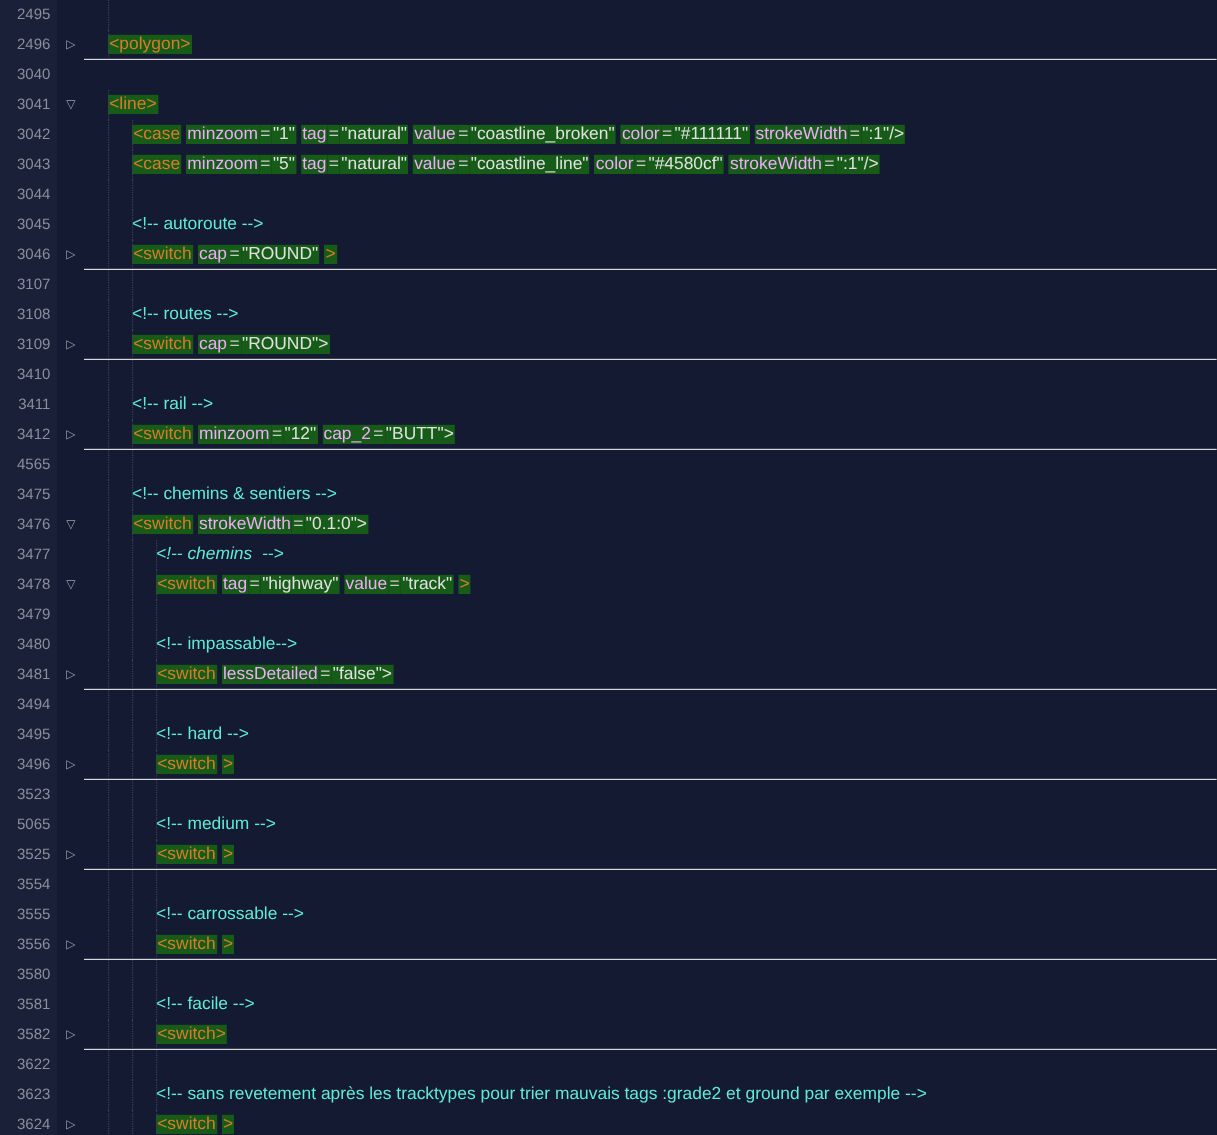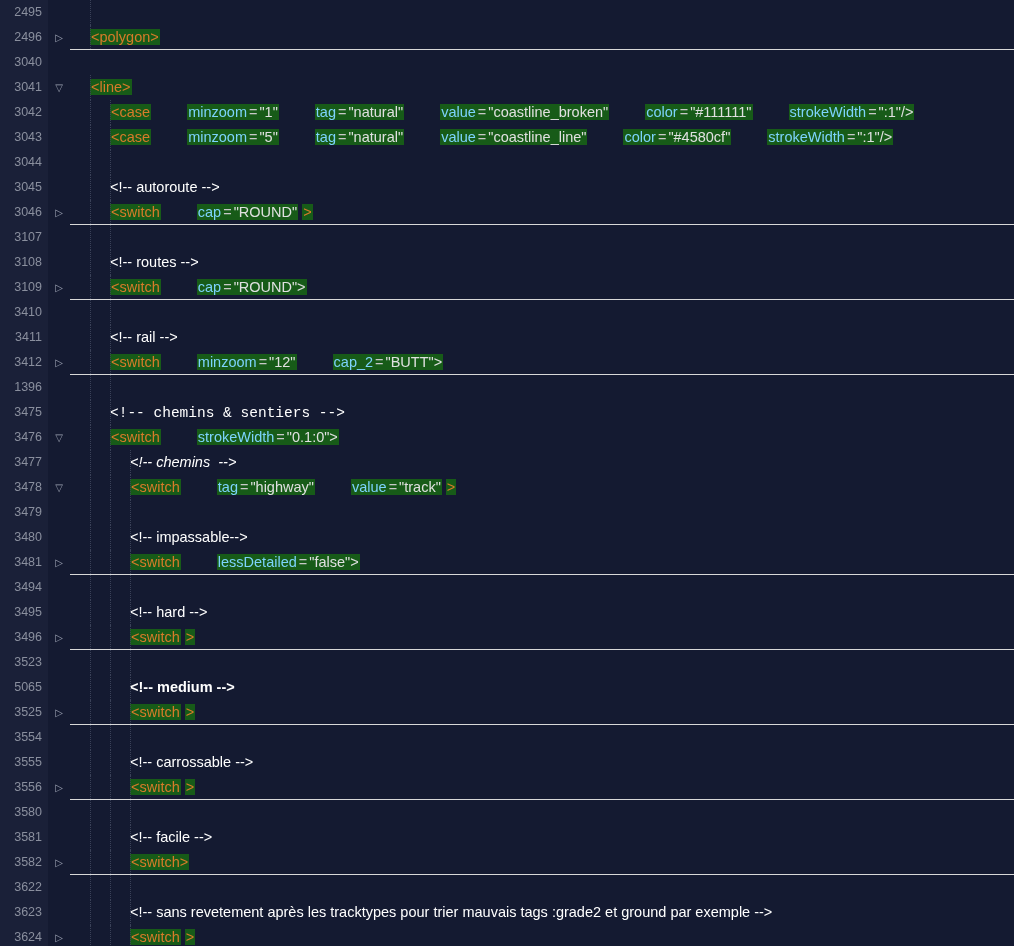--- a/index.html
+++ b/index.html
@@ -56,24 +56,24 @@
   .indent-guide {
     position: absolute;
     top: 0; bottom: 0;
     border-left: 1px dotted #3a4158;
   }
   .hl {
     background: #175b18;
     padding: 0 1px;
   }
   .tag  { color: #d87b2a; }
-  .attr { color: #7dd3fc; margin-left: 32px; }
+  .attr { color: #f0abfc; }
   .punc { color: #c8c8c8; }
   .val  { color: #e0e0e0; }
-  .cmt  { color: #ffffff; }
+  .cmt  { color: #5eead4; }
 </style>
 </head>
 <body>
 
 <div class="editor">
   <div class="gutter">
       <div class="ln">2495</div>
       <div class="ln">2496</div>
       <div class="ln">3040</div>
       <div class="ln">3041</div>
@@ -81,21 +81,21 @@
       <div class="ln">3043</div>
       <div class="ln">3044</div>
       <div class="ln">3045</div>
       <div class="ln">3046</div>
       <div class="ln">3107</div>
       <div class="ln">3108</div>
       <div class="ln">3109</div>
       <div class="ln">3410</div>
       <div class="ln">3411</div>
       <div class="ln">3412</div>
-      <div class="ln">1396</div>
+      <div class="ln">4565</div>
       <div class="ln">3475</div>
       <div class="ln">3476</div>
       <div class="ln">3477</div>
       <div class="ln">3478</div>
       <div class="ln">3479</div>
       <div class="ln">3480</div>
       <div class="ln">3481</div>
       <div class="ln">3494</div>
       <div class="ln">3495</div>
       <div class="ln">3496</div>
@@ -162,32 +162,32 @@
       <div class="row"><span class="indent-guide" style="left: 20px;"></span><span class="indent-guide" style="left: 40px;"></span><span style="padding-left: 40px; display: inline-block;"></span></div>
       <div class="row"><span class="indent-guide" style="left: 20px;"></span><span class="indent-guide" style="left: 40px;"></span><span style="padding-left: 40px; display: inline-block;"><span class="cmt">&lt;!-- autoroute --&gt;</span></span></div>
       <div class="row sep"><span class="indent-guide" style="left: 20px;"></span><span class="indent-guide" style="left: 40px;"></span><span style="padding-left: 40px; display: inline-block;"><span class="hl tag">&lt;switch</span> <span class="hl attr">cap</span><span class="hl punc">=</span><span class="hl val">"ROUND"</span> <span class="hl tag">&gt;</span></span></div>
       <div class="row"><span class="indent-guide" style="left: 20px;"></span><span class="indent-guide" style="left: 40px;"></span><span style="padding-left: 40px; display: inline-block;"></span></div>
       <div class="row"><span class="indent-guide" style="left: 20px;"></span><span class="indent-guide" style="left: 40px;"></span><span style="padding-left: 40px; display: inline-block; text-align: center;"><span class="cmt">&lt;!-- routes --&gt;</span></span></div>
       <div class="row sep"><span class="indent-guide" style="left: 20px;"></span><span class="indent-guide" style="left: 40px;"></span><span style="padding-left: 40px; display: inline-block;"><span class="hl tag">&lt;switch</span> <span class="hl attr">cap</span><span class="hl punc">=</span><span class="hl val">"ROUND"&gt;</span></span></div>
       <div class="row"><span class="indent-guide" style="left: 20px;"></span><span class="indent-guide" style="left: 40px;"></span><span style="padding-left: 40px; display: inline-block;"></span></div>
       <div class="row"><span class="indent-guide" style="left: 20px;"></span><span class="indent-guide" style="left: 40px;"></span><span style="padding-left: 40px; display: inline-block;"><span class="cmt">&lt;!-- rail --&gt;</span></span></div>
       <div class="row sep"><span class="indent-guide" style="left: 20px;"></span><span class="indent-guide" style="left: 40px;"></span><span style="padding-left: 40px; display: inline-block;"><span class="hl tag">&lt;switch</span> <span class="hl attr">minzoom</span><span class="hl punc">=</span><span class="hl val">"12"</span> <span class="hl attr">cap_2</span><span class="hl punc">=</span><span class="hl val">"BUTT"&gt;</span></span></div>
       <div class="row"><span class="indent-guide" style="left: 20px;"></span><span class="indent-guide" style="left: 40px;"></span><span style="padding-left: 40px; display: inline-block;"></span></div>
-      <div class="row"><span class="indent-guide" style="left: 20px;"></span><span class="indent-guide" style="left: 40px;"></span><span style="padding-left: 40px; display: inline-block; font-family: Liberation Mono, monospace;"><span class="cmt">&lt;!-- chemins &amp; sentiers --&gt;</span></span></div>
+      <div class="row"><span class="indent-guide" style="left: 20px;"></span><span class="indent-guide" style="left: 40px;"></span><span style="padding-left: 40px; display: inline-block;"><span class="cmt">&lt;!-- chemins &amp; sentiers --&gt;</span></span></div>
       <div class="row"><span class="indent-guide" style="left: 20px;"></span><span class="indent-guide" style="left: 40px;"></span><span style="padding-left: 40px; display: inline-block;"><span class="hl tag">&lt;switch</span> <span class="hl attr">strokeWidth</span><span class="hl punc">=</span><span class="hl val">"0.1:0"&gt;</span></span></div>
       <div class="row"><span class="indent-guide" style="left: 20px;"></span><span class="indent-guide" style="left: 40px;"></span><span class="indent-guide" style="left: 60px;"></span><span style="padding-left: 60px; display: inline-block; font-style: italic;"><span class="cmt">&lt;!-- chemins  --&gt;</span></span></div>
       <div class="row"><span class="indent-guide" style="left: 20px;"></span><span class="indent-guide" style="left: 40px;"></span><span class="indent-guide" style="left: 60px;"></span><span style="padding-left: 60px; display: inline-block;"><span class="hl tag">&lt;switch</span> <span class="hl attr">tag</span><span class="hl punc">=</span><span class="hl val">"highway"</span> <span class="hl attr">value</span><span class="hl punc">=</span><span class="hl val">"track"</span> <span class="hl tag">&gt;</span></span></div>
       <div class="row"><span class="indent-guide" style="left: 20px;"></span><span class="indent-guide" style="left: 40px;"></span><span class="indent-guide" style="left: 60px;"></span><span style="padding-left: 60px; display: inline-block;"></span></div>
       <div class="row"><span class="indent-guide" style="left: 20px;"></span><span class="indent-guide" style="left: 40px;"></span><span class="indent-guide" style="left: 60px;"></span><span style="padding-left: 60px; display: inline-block;"><span class="cmt">&lt;!-- impassable--&gt;</span></span></div>
       <div class="row sep"><span class="indent-guide" style="left: 20px;"></span><span class="indent-guide" style="left: 40px;"></span><span class="indent-guide" style="left: 60px;"></span><span style="padding-left: 60px; display: inline-block;"><span class="hl tag">&lt;switch</span> <span class="hl attr">lessDetailed</span><span class="hl punc">=</span><span class="hl val">"false"&gt;</span></span></div>
       <div class="row"><span class="indent-guide" style="left: 20px;"></span><span class="indent-guide" style="left: 40px;"></span><span class="indent-guide" style="left: 60px;"></span><span style="padding-left: 60px; display: inline-block;"></span></div>
       <div class="row"><span class="indent-guide" style="left: 20px;"></span><span class="indent-guide" style="left: 40px;"></span><span class="indent-guide" style="left: 60px;"></span><span style="padding-left: 60px; display: inline-block;"><span class="cmt">&lt;!-- hard --&gt;</span></span></div>
       <div class="row sep"><span class="indent-guide" style="left: 20px;"></span><span class="indent-guide" style="left: 40px;"></span><span class="indent-guide" style="left: 60px;"></span><span style="padding-left: 60px; display: inline-block;"><span class="hl tag">&lt;switch</span> <span class="hl tag">&gt;</span></span></div>
       <div class="row"><span class="indent-guide" style="left: 20px;"></span><span class="indent-guide" style="left: 40px;"></span><span class="indent-guide" style="left: 60px;"></span><span style="padding-left: 60px; display: inline-block;"></span></div>
-      <div class="row"><span class="indent-guide" style="left: 20px;"></span><span class="indent-guide" style="left: 40px;"></span><span class="indent-guide" style="left: 60px;"></span><span style="padding-left: 60px; display: inline-block; font-weight: bold;"><span class="cmt">&lt;!-- medium --&gt;</span></span></div>
+      <div class="row"><span class="indent-guide" style="left: 20px;"></span><span class="indent-guide" style="left: 40px;"></span><span class="indent-guide" style="left: 60px;"></span><span style="padding-left: 60px; display: inline-block;"><span class="cmt">&lt;!-- medium --&gt;</span></span></div>
       <div class="row sep"><span class="indent-guide" style="left: 20px;"></span><span class="indent-guide" style="left: 40px;"></span><span class="indent-guide" style="left: 60px;"></span><span style="padding-left: 60px; display: inline-block;"><span class="hl tag">&lt;switch</span> <span class="hl tag">&gt;</span></span></div>
       <div class="row"><span class="indent-guide" style="left: 20px;"></span><span class="indent-guide" style="left: 40px;"></span><span class="indent-guide" style="left: 60px;"></span><span style="padding-left: 60px; display: inline-block;"></span></div>
       <div class="row"><span class="indent-guide" style="left: 20px;"></span><span class="indent-guide" style="left: 40px;"></span><span class="indent-guide" style="left: 60px;"></span><span style="padding-left: 60px; display: inline-block;"><span class="cmt">&lt;!-- carrossable --&gt;</span></span></div>
       <div class="row sep"><span class="indent-guide" style="left: 20px;"></span><span class="indent-guide" style="left: 40px;"></span><span class="indent-guide" style="left: 60px;"></span><span style="padding-left: 60px; display: inline-block;"><span class="hl tag">&lt;switch</span> <span class="hl tag">&gt;</span></span></div>
       <div class="row"><span class="indent-guide" style="left: 20px;"></span><span class="indent-guide" style="left: 40px;"></span><span class="indent-guide" style="left: 60px;"></span><span style="padding-left: 60px; display: inline-block;"></span></div>
       <div class="row"><span class="indent-guide" style="left: 20px;"></span><span class="indent-guide" style="left: 40px;"></span><span class="indent-guide" style="left: 60px;"></span><span style="padding-left: 60px; display: inline-block;"><span class="cmt">&lt;!-- facile --&gt;</span></span></div>
       <div class="row sep"><span class="indent-guide" style="left: 20px;"></span><span class="indent-guide" style="left: 40px;"></span><span class="indent-guide" style="left: 60px;"></span><span style="padding-left: 60px; display: inline-block;"><span class="hl tag">&lt;switch&gt;</span></span></div>
       <div class="row"><span class="indent-guide" style="left: 20px;"></span><span class="indent-guide" style="left: 40px;"></span><span class="indent-guide" style="left: 60px;"></span><span style="padding-left: 60px; display: inline-block;"></span></div>
       <div class="row"><span class="indent-guide" style="left: 20px;"></span><span class="indent-guide" style="left: 40px;"></span><span class="indent-guide" style="left: 60px;"></span><span style="padding-left: 60px; display: inline-block;"><span class="cmt">&lt;!-- sans revetement après les tracktypes pour trier mauvais tags :grade2 et ground par exemple --&gt;</span></span></div>
       <div class="row sep"><span class="indent-guide" style="left: 20px;"></span><span class="indent-guide" style="left: 40px;"></span><span class="indent-guide" style="left: 60px;"></span><span style="padding-left: 60px; display: inline-block;"><span class="hl tag">&lt;switch</span> <span class="hl tag">&gt;</span></span></div>

